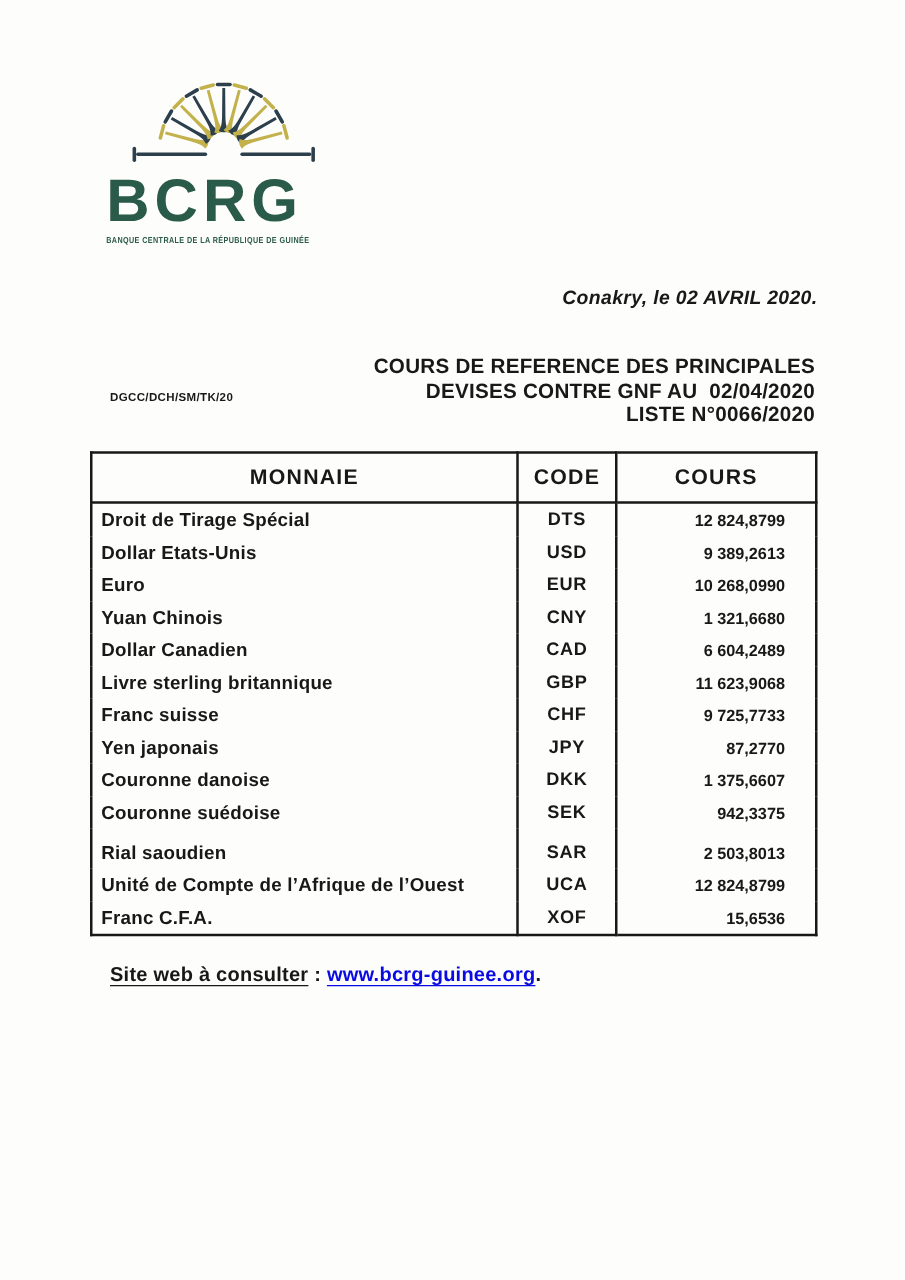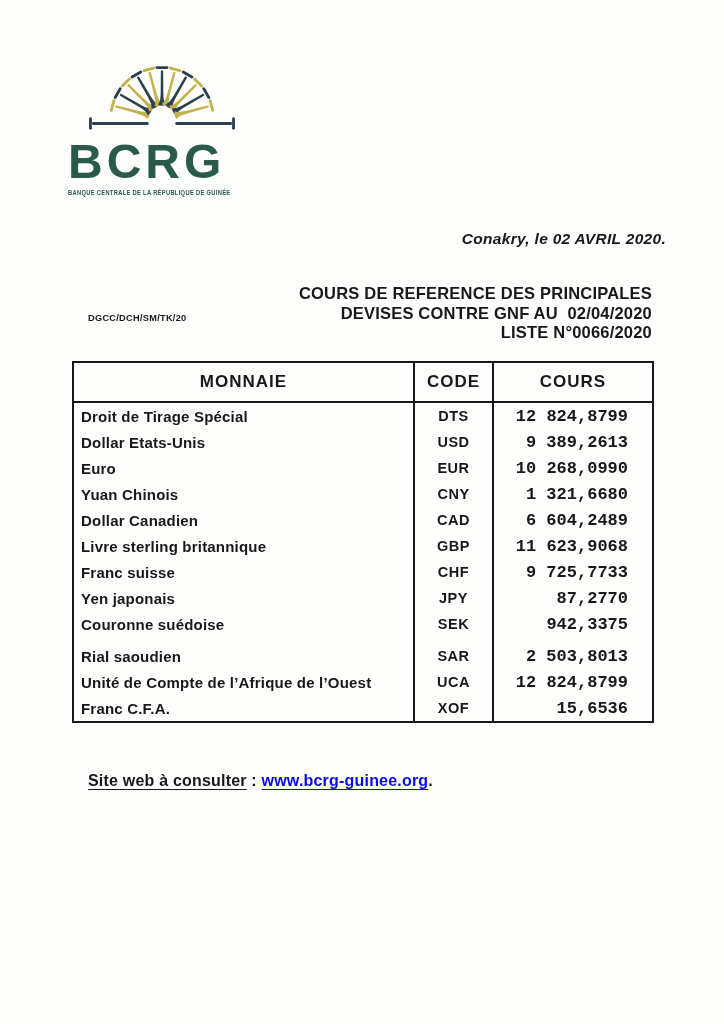--- a/index.html
+++ b/index.html
@@ -18,39 +18,39 @@
     color:var(--ink);
     position:relative;
     overflow:hidden;
   }
   .page{
     position:absolute;left:0;top:0;width:724px;height:1024px;
     background:var(--paper);
   }
 
   
-  .logo{position:absolute;left:68px;top:60px;width:190px;}
+  .logo{position:absolute;left:85px;top:60px;width:190px;}
   .logo svg{display:block;margin-left:18px;width:152px;height:72px;}
   .pin-dark{fill:var(--pin-dark);}
   .pin-gold{fill:var(--pin-gold);}
   .logo-acronym{
     margin-top:6px;
     font-size:48px;line-height:1;font-weight:bold;
     letter-spacing:4px;color:var(--logo-green);
   }
   .logo-tagline{
     margin-top:3px;
     font-size:7px;font-weight:bold;letter-spacing:.4px;
     color:var(--logo-green);white-space:nowrap;
     transform:scaleX(.82);transform-origin:left center;
   }
 
   
   .dateline{
-    position:absolute;left:436px;top:230px;width:230px;
+    position:absolute;left:424px;top:230px;width:230px;
     text-align:right;font-size:15.5px;font-weight:bold;font-style:italic;
     letter-spacing:.3px;
   }
   .ref-number{
     position:absolute;left:88px;top:313px;
     font-size:9.2px;font-weight:bold;letter-spacing:.3px;
   }
   .doc-title{
     position:absolute;left:248px;top:284px;width:404px;
     text-align:right;font-size:16.5px;line-height:19.5px;font-weight:bold;
@@ -71,22 +71,22 @@
   }
   .rates-table td{
     border-left:2px solid var(--ink);
     border-right:2px solid var(--ink);
     height:26px;padding:0;vertical-align:middle;
   }
   .rates-table tbody tr:last-child td{border-bottom:2px solid var(--ink);}
   .col-monnaie{font-size:15px;font-weight:bold;letter-spacing:.2px;padding-left:7px !important;text-align:left;}
   .col-code{font-size:14.5px;font-weight:bold;letter-spacing:.5px;text-align:center;}
   .col-cours{
-    font-family:Liberation Mono, monospace;
-    font-size:17px;font-weight:bold;text-align:right;padding-right:24px !important;
+    font-family:Liberation Sans, sans-serif;
+    font-size:13px;font-weight:bold;text-align:right;padding-right:24px !important;
   }
   .gap-above td{padding-top:6px;}
 
   
   .site-line{
     position:absolute;left:88px;top:772px;
     font-size:16px;font-weight:bold;letter-spacing:.2px;
   }
   .site-label{text-decoration:underline;text-underline-offset:3px;}
   .site-link{
@@ -187,20 +187,25 @@
           <td class="col-monnaie">Franc suisse</td>
           <td class="col-code">CHF</td>
           <td class="col-cours">9 725,7733</td>
         </tr>
         <tr>
           <td class="col-monnaie">Yen japonais</td>
           <td class="col-code">JPY</td>
           <td class="col-cours">87,2770</td>
         </tr>
         <tr>
+          <td class="col-monnaie">Couronne danoise</td>
+          <td class="col-code">DKK</td>
+          <td class="col-cours">1 375,6607</td>
+        </tr>
+        <tr>
           <td class="col-monnaie">Couronne suédoise</td>
           <td class="col-code">SEK</td>
           <td class="col-cours">942,3375</td>
         </tr>
         <tr class="gap-above">
           <td class="col-monnaie">Rial saoudien</td>
           <td class="col-code">SAR</td>
           <td class="col-cours">2 503,8013</td>
         </tr>
         <tr>

